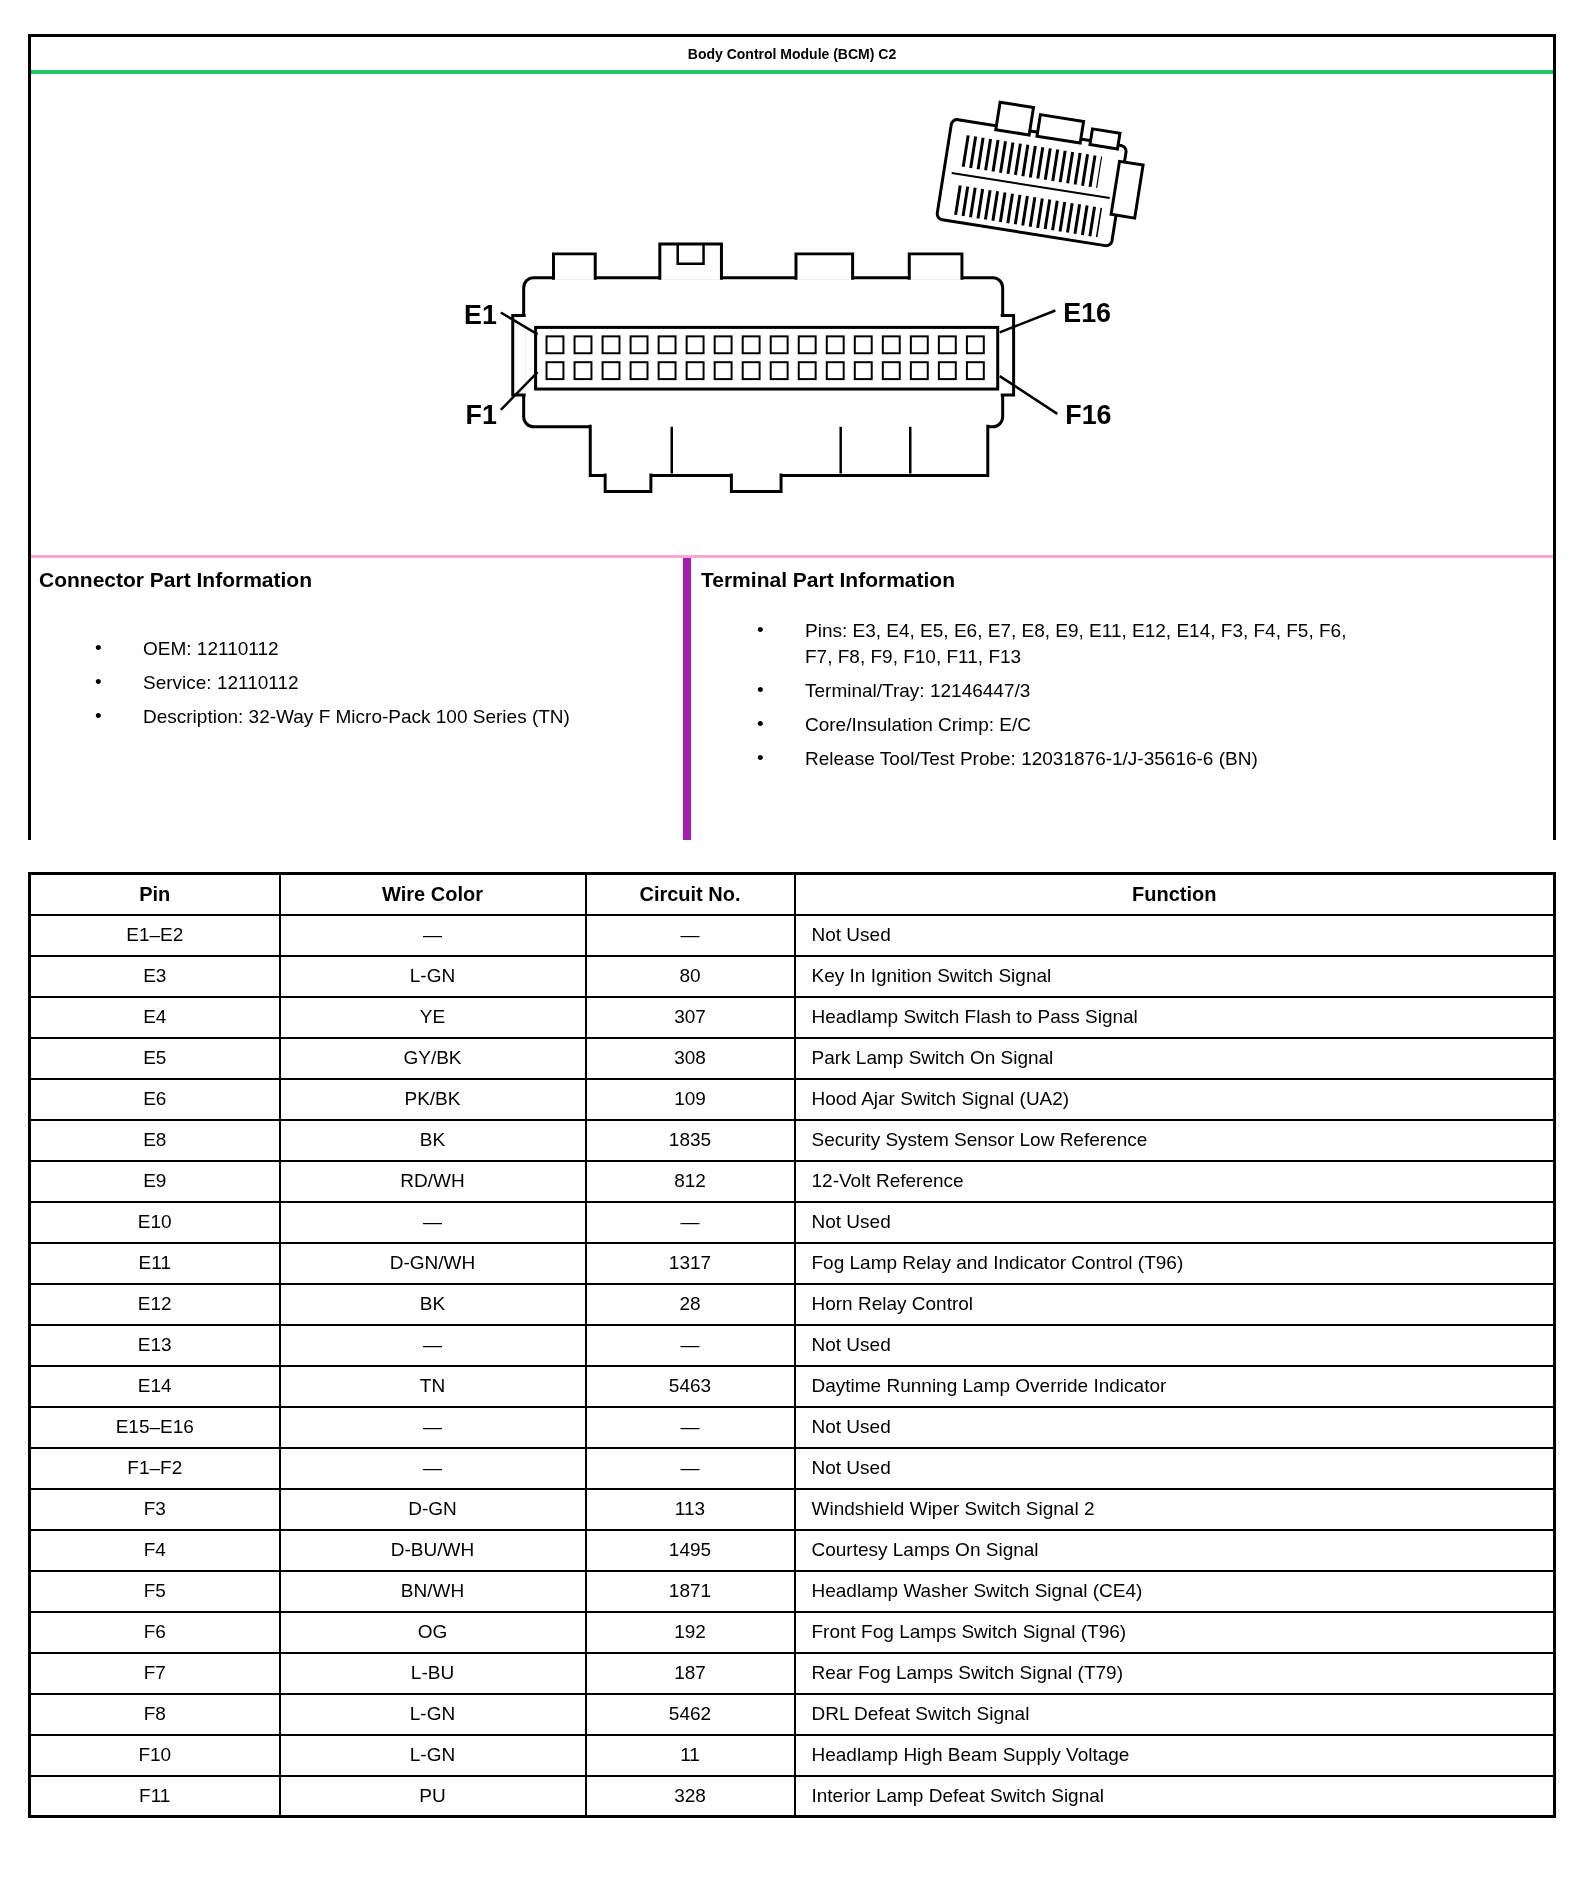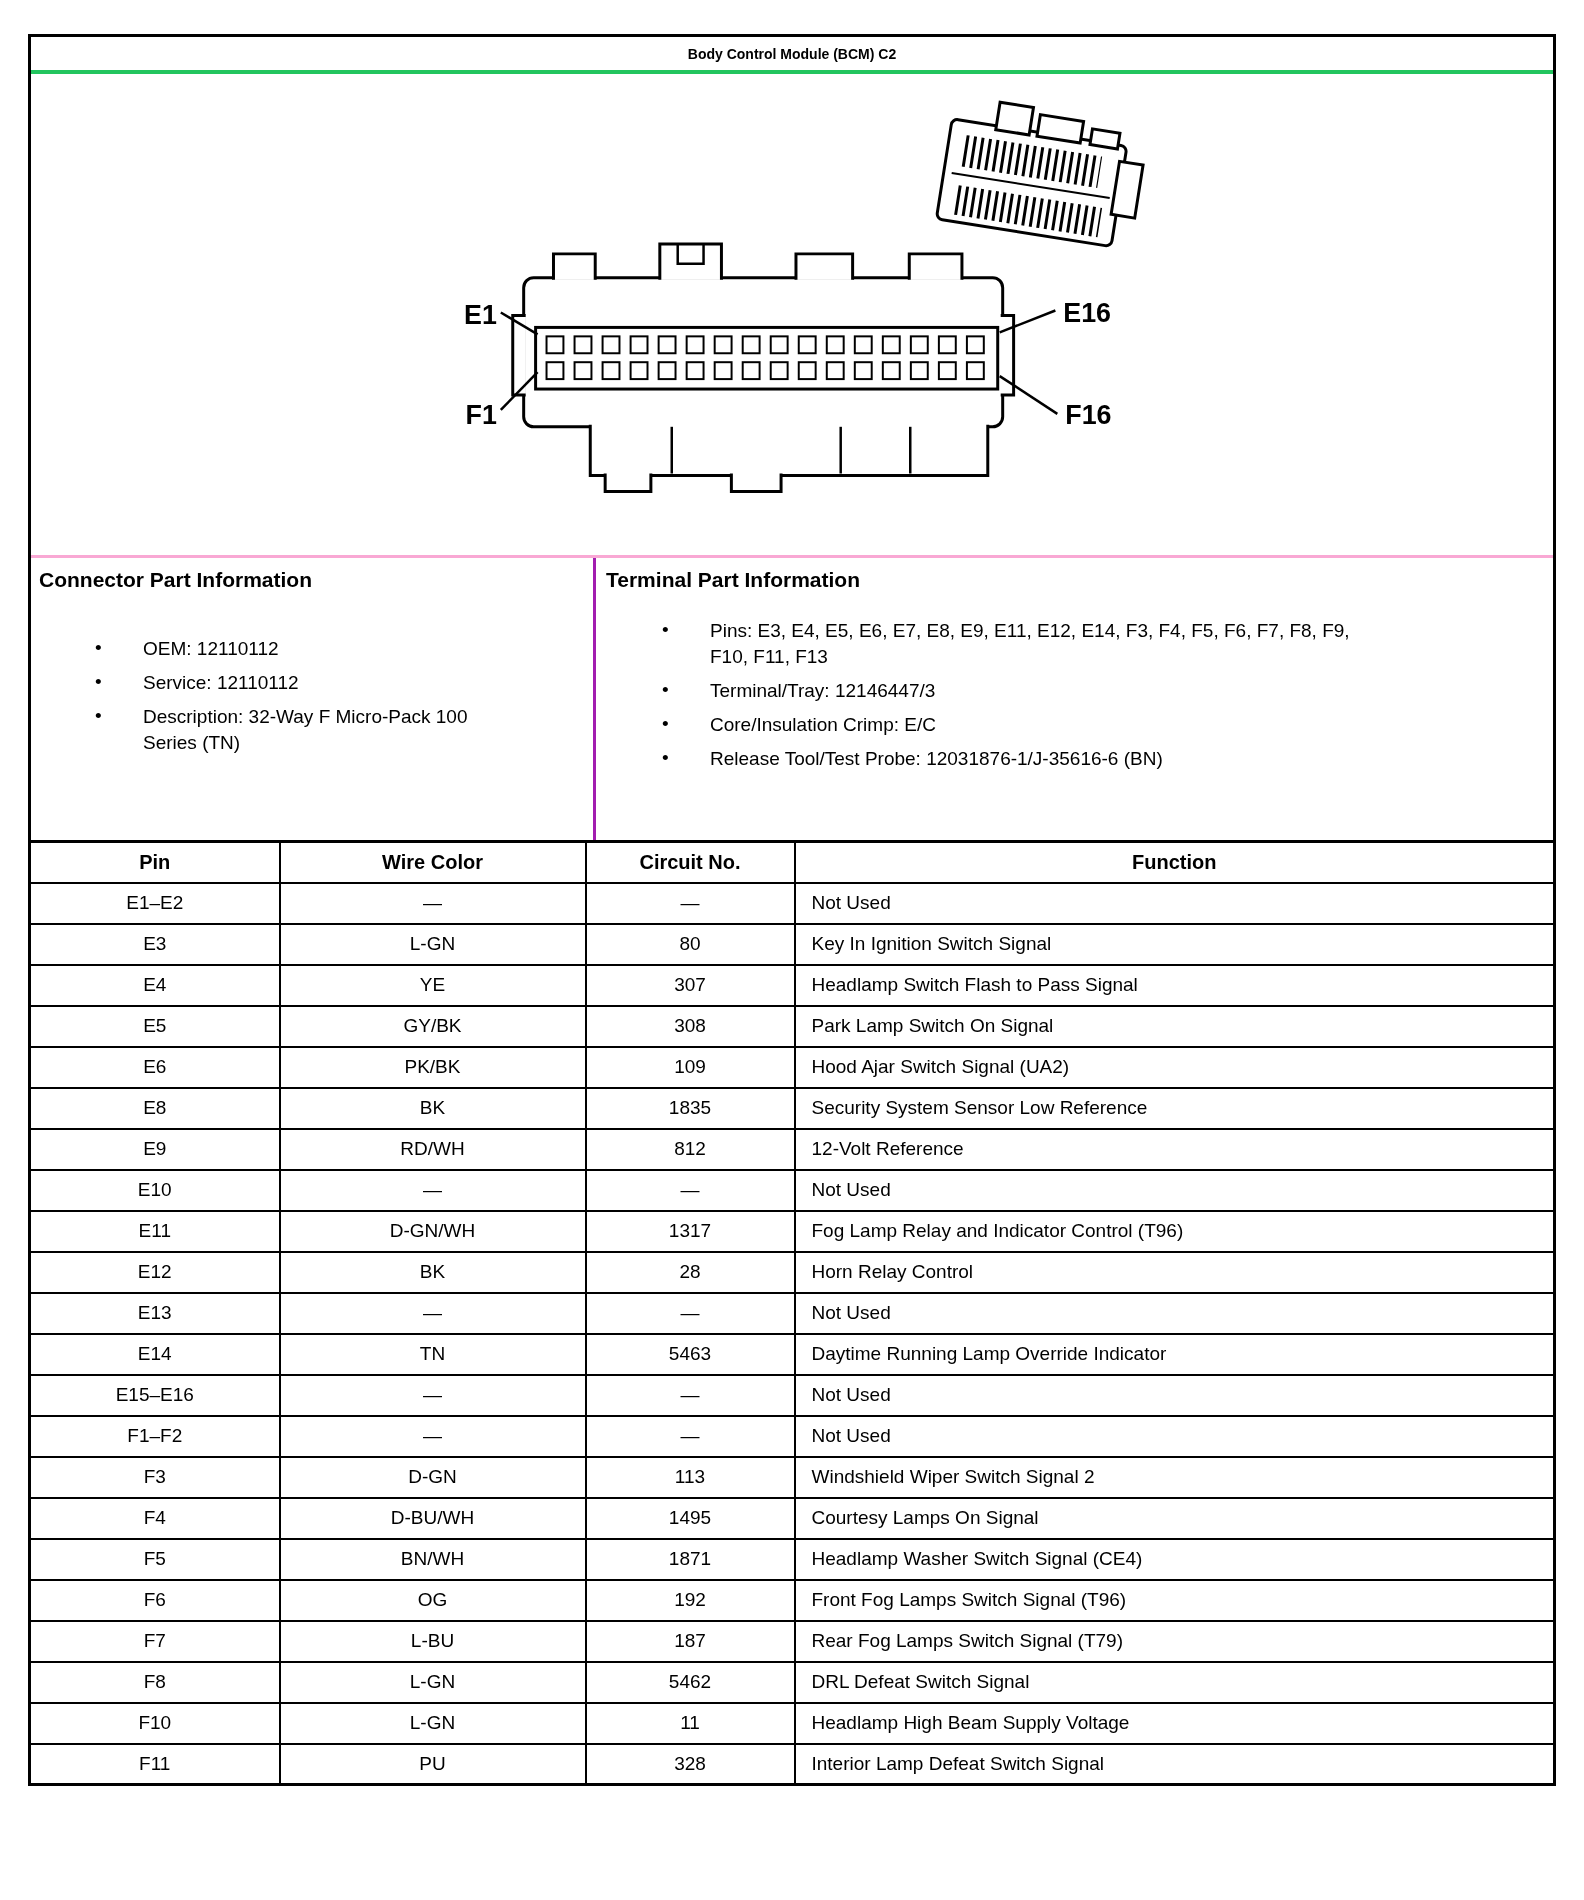--- a/index.html
+++ b/index.html
@@ -16,34 +16,34 @@
     display:flex; align-items:center; justify-content:center;
     font-size:14px; font-weight:bold;
   }
 
   .diagram-box { height:484px; border-bottom:3px solid #f9a8d4; position:relative; overflow:hidden; }
   .connector-svg { position:absolute; left:0; top:0; width:100%; height:100%; }
   .pinhole { fill:#fff; stroke:#000; stroke-width:2; }
   .pin-label { font-family:"Liberation Sans", sans-serif; font-size:27px; font-weight:bold; fill:#000; }
 
   .info-row { display:flex; height:282px; }
-  .info-left  { width:565px; border-right:3px solid #a21caf; padding:10px 14px 0 8px; }
+  .info-left  { width:660px; border-right:8px solid #a21caf; padding:10px 14px 0 8px; }
   .info-right { flex:1; padding:10px 20px 0 10px; }
   .info-title { font-size:21px; font-weight:bold; }
   .info-list { list-style:none; font-size:19px; line-height:26px; }
   .info-left  .info-list { margin-top:44px; }
   .info-right .info-list { margin-top:26px; }
   .info-list li { position:relative; padding-left:104px; margin-bottom:8px; }
   .info-left  .info-list li { padding-right:55px; }
   .info-right .info-list li { padding-right:175px; }
   .info-list .bullet { position:absolute; left:56px; top:-1px; }
 
   table.pin-table {
     width:1528px; border-collapse:collapse; table-layout:fixed;
-    font-size:19px; border:3px solid #000; background:#fff;
+    font-size:19px; border:3px solid #000; background:#fff;margin-top:32px;
   }
   .pin-table th, .pin-table td {
     border:2px solid #000; height:41px; text-align:center; vertical-align:middle;
     overflow:hidden; white-space:nowrap;
   }
   .pin-table th { font-size:20px; font-weight:bold; }
   .pin-table td.func { text-align:left; padding-left:16px; }
 </style>
 </head>
 <body>

